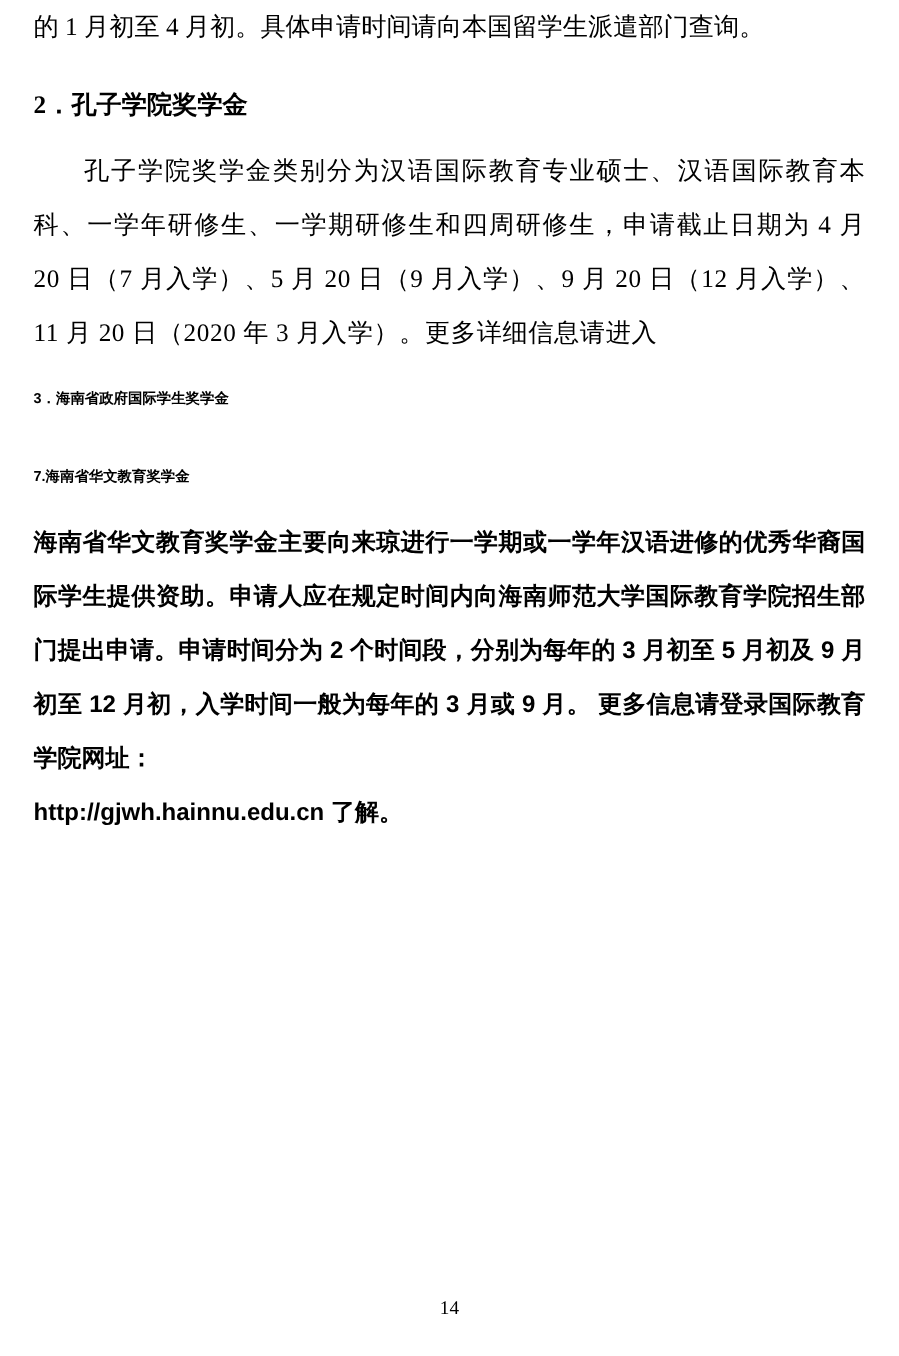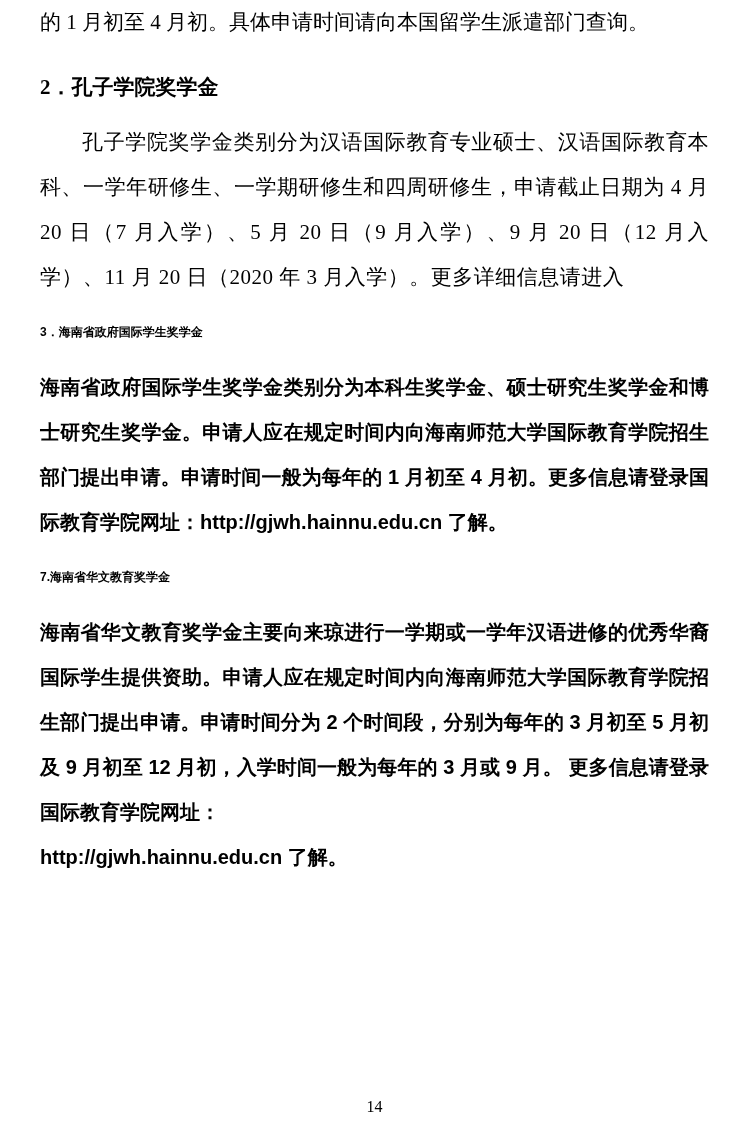--- a/index.html
+++ b/index.html
@@ -13,21 +13,21 @@
     position: relative;
     font-family: "Liberation Serif", serif;
     color: #000000;
     overflow: hidden;
   }
   .page {
     position: relative;
     width: 749px;
     height: 1130px;
     box-sizing: border-box;
-    padding: 0 40px;
+    padding: 0 28px;
   }
   
   .p-serif {
     font-family: "Liberation Serif", serif;
     font-size: 21px;
     line-height: 45px;
     text-align: justify;
     text-justify: inter-ideograph;
     margin: 0;
   }
@@ -62,21 +62,21 @@
   .url-serif {
     font-family: "Liberation Serif", serif;
   }
   .spaced-line {
     letter-spacing: 0.5px;
   }
   .footer-num {
     position: absolute;
     left: 0;
     right: 0;
-    bottom: 14px;
+    bottom: 30px;
     text-align: center;
     font-family: "Liberation Serif", serif;
     font-size: 16px;
     color: #000;
   }
   .block { margin: 0; }
 </style>
 </head>
 <body>
 
@@ -95,21 +95,20 @@
 
   <p class="p-serif p-serif-indent block spaced-line">孔子学院奖学金类别分为汉语国际教育专业硕士、汉语国际教育本科、一学年研修生、一学期研修生和四周研修生，申请截止日期为 4 月 20 日（7 月入学）、5 月 20 日（9 月入学）、9 月 20 日（12 月入学）、11 月 20 日（2020 年 3 月入学）。更多详细信息请进入</p>
 
 
   <div class="gap-sm"></div>
 
   <h2 class="h-sans">3．海南省政府国际学生奖学金</h2>
 
   <div class="gap-sm"></div>
 
-  <p class="p-sans block">海南省政府国际学生奖学金类别分为本科生奖学金、硕士研究生奖学金和博士研究生奖学金。申请人应在规定时间内向海南师范大学国际教育学院招生部门提出申请。申请时间一般为每年的 1 月初至 4 月初。更多信息请登录国际教育学院网址：http://gjwh.hainnu.edu.cn 了解。</p>
 
   <div class="gap-sm"></div>
 
   <h2 class="h-sans">7.海南省华文教育奖学金</h2>
 
   <div class="gap-sm"></div>
 
   <p class="p-sans block">海南省华文教育奖学金主要向来琼进行一学期或一学年汉语进修的优秀华裔国际学生提供资助。申请人应在规定时间内向海南师范大学国际教育学院招生部门提出申请。申请时间分为 2 个时间段，分别为每年的 3 月初至 5 月初及 9 月初至 12 月初，入学时间一般为每年的 3 月或 9 月。 更多信息请登录国际教育学院网址：</p>
 
   <p class="p-sans block">http://gjwh.hainnu.edu.cn 了解。</p>

